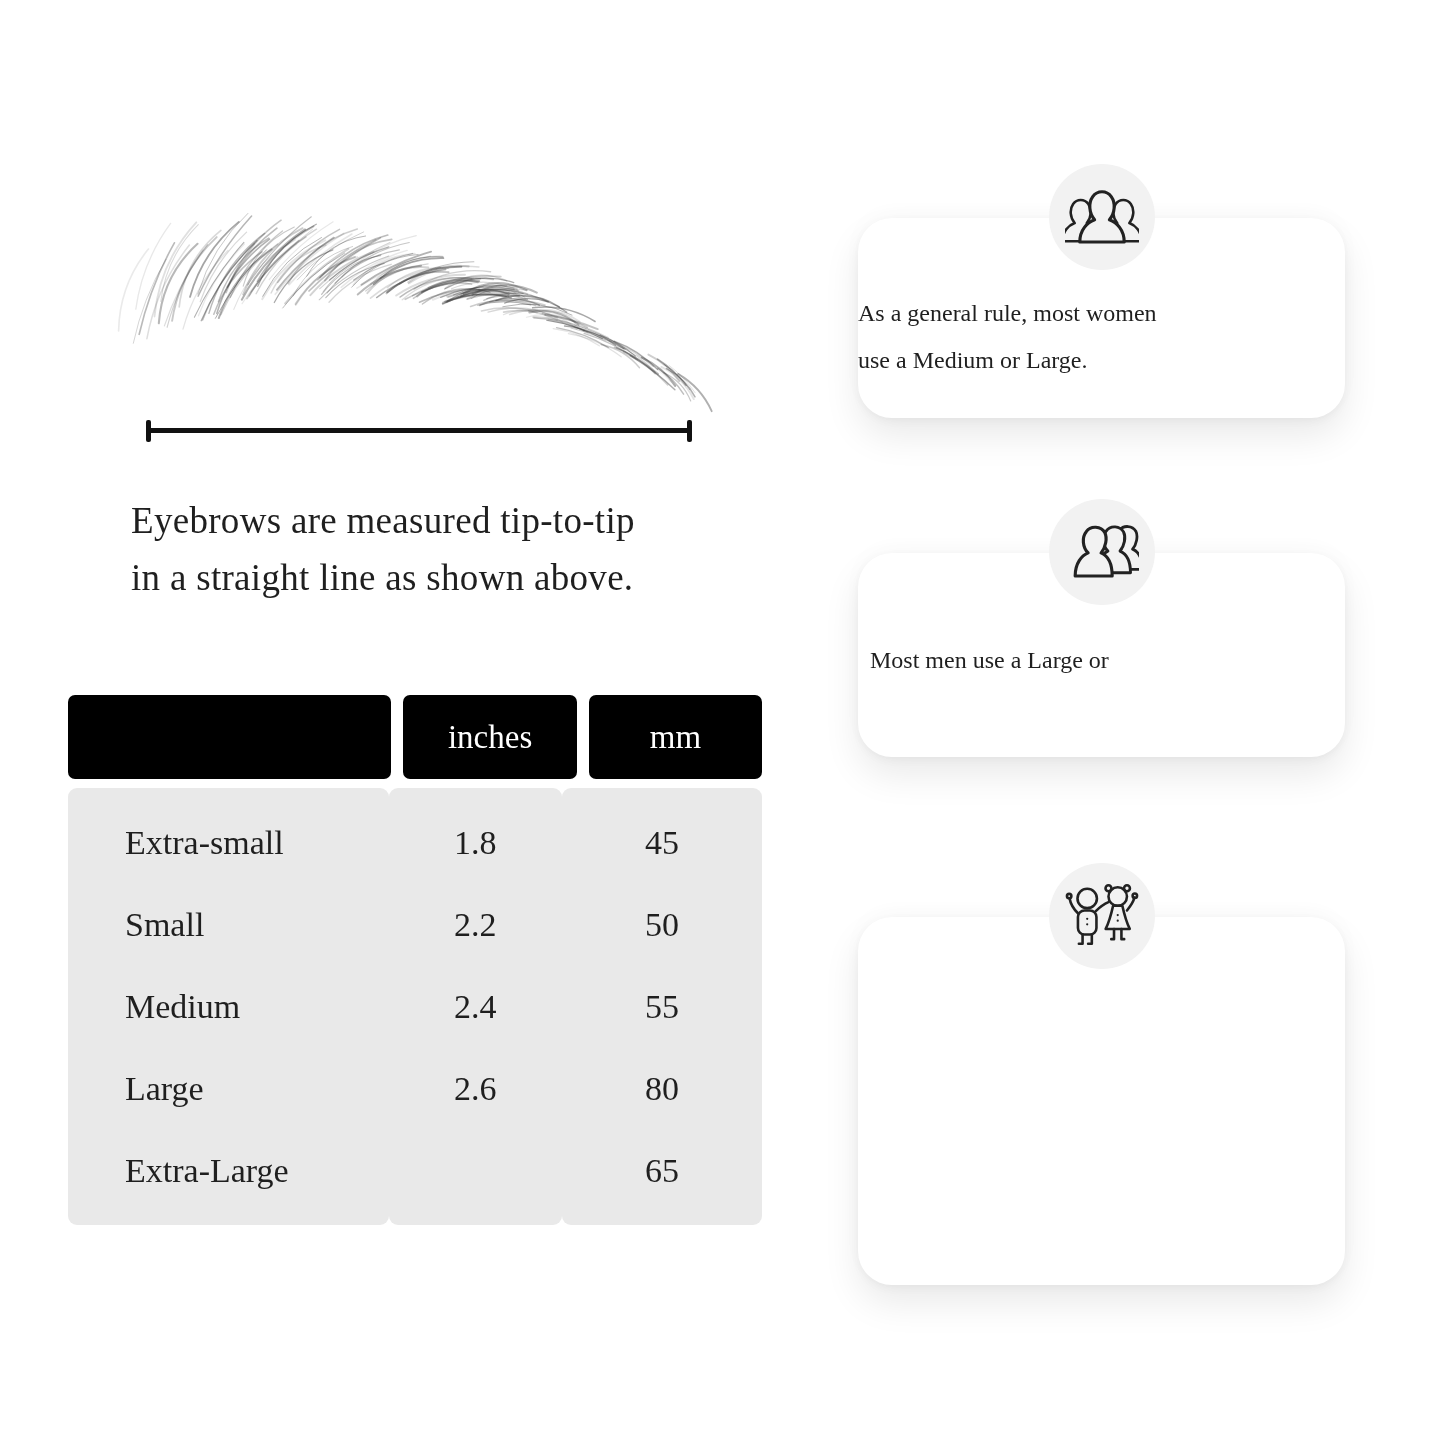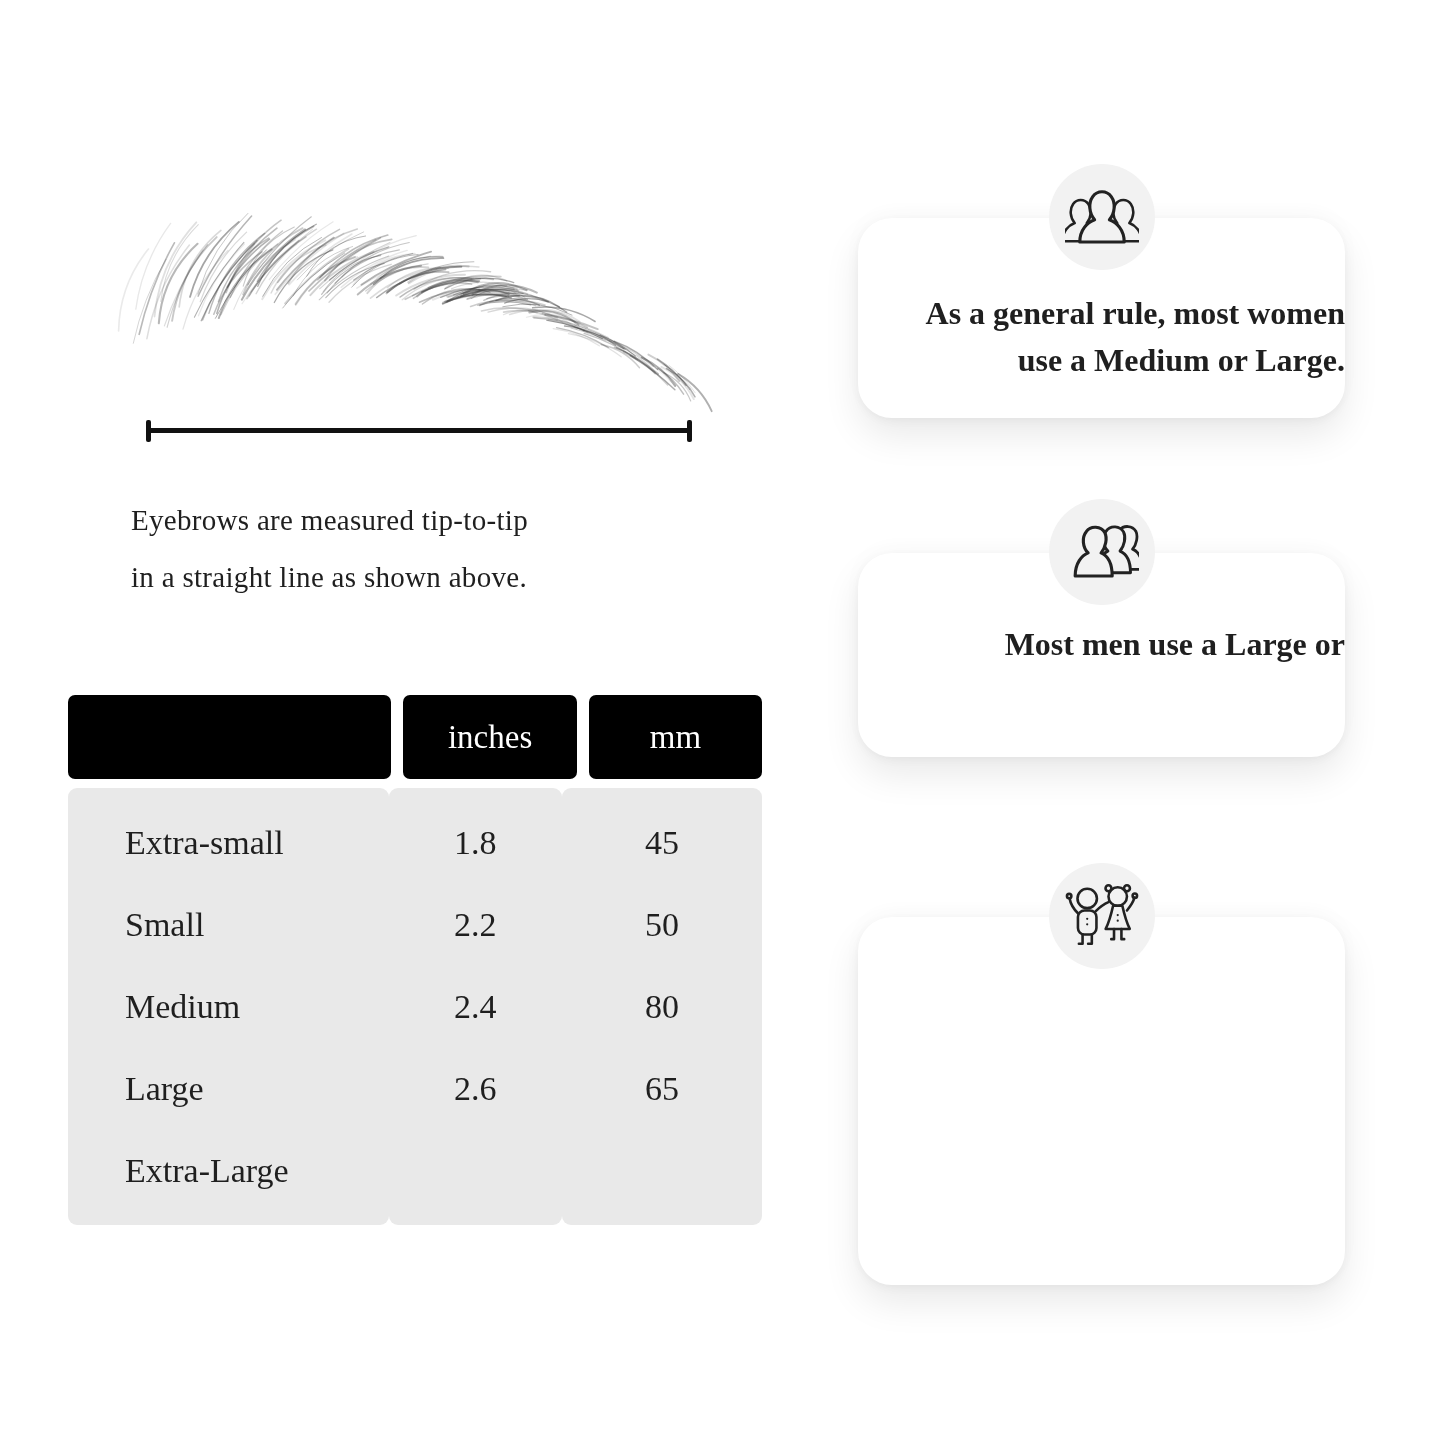--- a/index.html
+++ b/index.html
@@ -12,40 +12,40 @@
     font-family:"Liberation Serif","DejaVu Serif",serif;color:var(--text);overflow:hidden;
   }
   
   #brow{position:absolute;left:118px;top:242px;width:580px;height:160px;overflow:visible;}
   
   .measure{position:absolute;left:146px;top:420px;width:546px;height:22px;}
   .measure .bar{position:absolute;left:0;right:0;top:8px;height:5px;background:var(--line);}
   .measure .cap{position:absolute;top:0;width:5px;height:22px;background:var(--line);border-radius:2px;}
   .measure .cap.l{left:0;} .measure .cap.r{right:0;}
   
-  .caption{position:absolute;left:131px;top:492px;font-size:29px;line-height:57px;letter-spacing:.3px;}
+  .caption{position:absolute;left:131px;top:492px;font-size:37px;line-height:57px;letter-spacing:.3px;}
   
   .size-table{position:absolute;left:68px;top:695px;width:694px;}
   .thead{display:flex;gap:12px;}
   .th{height:84px;background:var(--header-bg);border-radius:7px;color:var(--header-text);
       display:flex;align-items:center;justify-content:center;font-size:33px;}
   .th.c1{width:327px;} .th.c2{width:176px;} .th.c3{width:175px;}
   .tbody{display:flex;margin-top:9px;}
   .tcol{background:var(--body-bg);border-radius:9px;padding:14px 0 13px 0;}
   .tcol.c1{width:327px;} .tcol.c2{width:176px;} .tcol.c3{width:204px;}
   .cell{height:82px;display:flex;align-items:center;justify-content:center;font-size:34px;}
   .tcol.c1 .cell{justify-content:flex-start;padding-left:57px;box-sizing:border-box;}
   
   .card{position:absolute;left:858px;width:487px;background:var(--card-bg);border-radius:34px;
         box-shadow:0 18px 36px rgba(0,0,0,.085),0 3px 10px rgba(0,0,0,.035),0 -6px 22px rgba(0,0,0,.02);}
   .card.c1{top:218px;height:200px;} .card.c2{top:553px;height:204px;} .card.c3{top:917px;height:368px;}
   .icon-circle{position:absolute;left:50%;top:-54px;margin-left:-53px;width:106px;height:106px;
                border-radius:50%;background:var(--icon-circle-bg);display:flex;align-items:center;justify-content:center;}
-  .card-text{position:absolute;left:0;right:0;text-align:right;font-size:32px;line-height:47px;font-weight:bold;}
-  .card.c1 .card-text{top:72px;} .card.c2 .card-text{top:68px;}
+  .card-text{position:absolute;left:0;right:0;text-align:left;font-size:24px;line-height:47px;}
+  .card.c1 .card-text{top:72px;} .card.c2 .card-text{top:84px;padding-left:12px;}
   .card.c3 .card-text{top:85px;line-height:46px;}
   .icon-circle svg{width:74px;height:74px;}
 </style>
 </head>
 <body>
 
 <div id="canvas">
 
   <svg id="brow" viewBox="0 0 580 160">
       <path d="M203.6,52.4 Q226.5,22.4 263.1,12.8" stroke="#2f2f2f" stroke-width="1.16" stroke-opacity="0.31" fill="none" stroke-linecap="round"></path>
@@ -262,20 +262,21 @@
       </div>
       <div class="tcol c2">
         <div class="cell">1.8</div>
         <div class="cell">2.2</div>
         <div class="cell">2.4</div>
         <div class="cell">2.6</div>
       </div>
       <div class="tcol c3">
         <div class="cell">45</div>
         <div class="cell">50</div>
+        <div class="cell">55</div>
         <div class="cell">80</div>
         <div class="cell">65</div>
       </div>
     </div>
   </div>
 
   <section class="card c1">
     <div class="icon-circle">
       <svg viewBox="-40 -40 80 80">
         <g fill="#f2f2f2" stroke="#222" stroke-width="3.4" stroke-linejoin="round">

